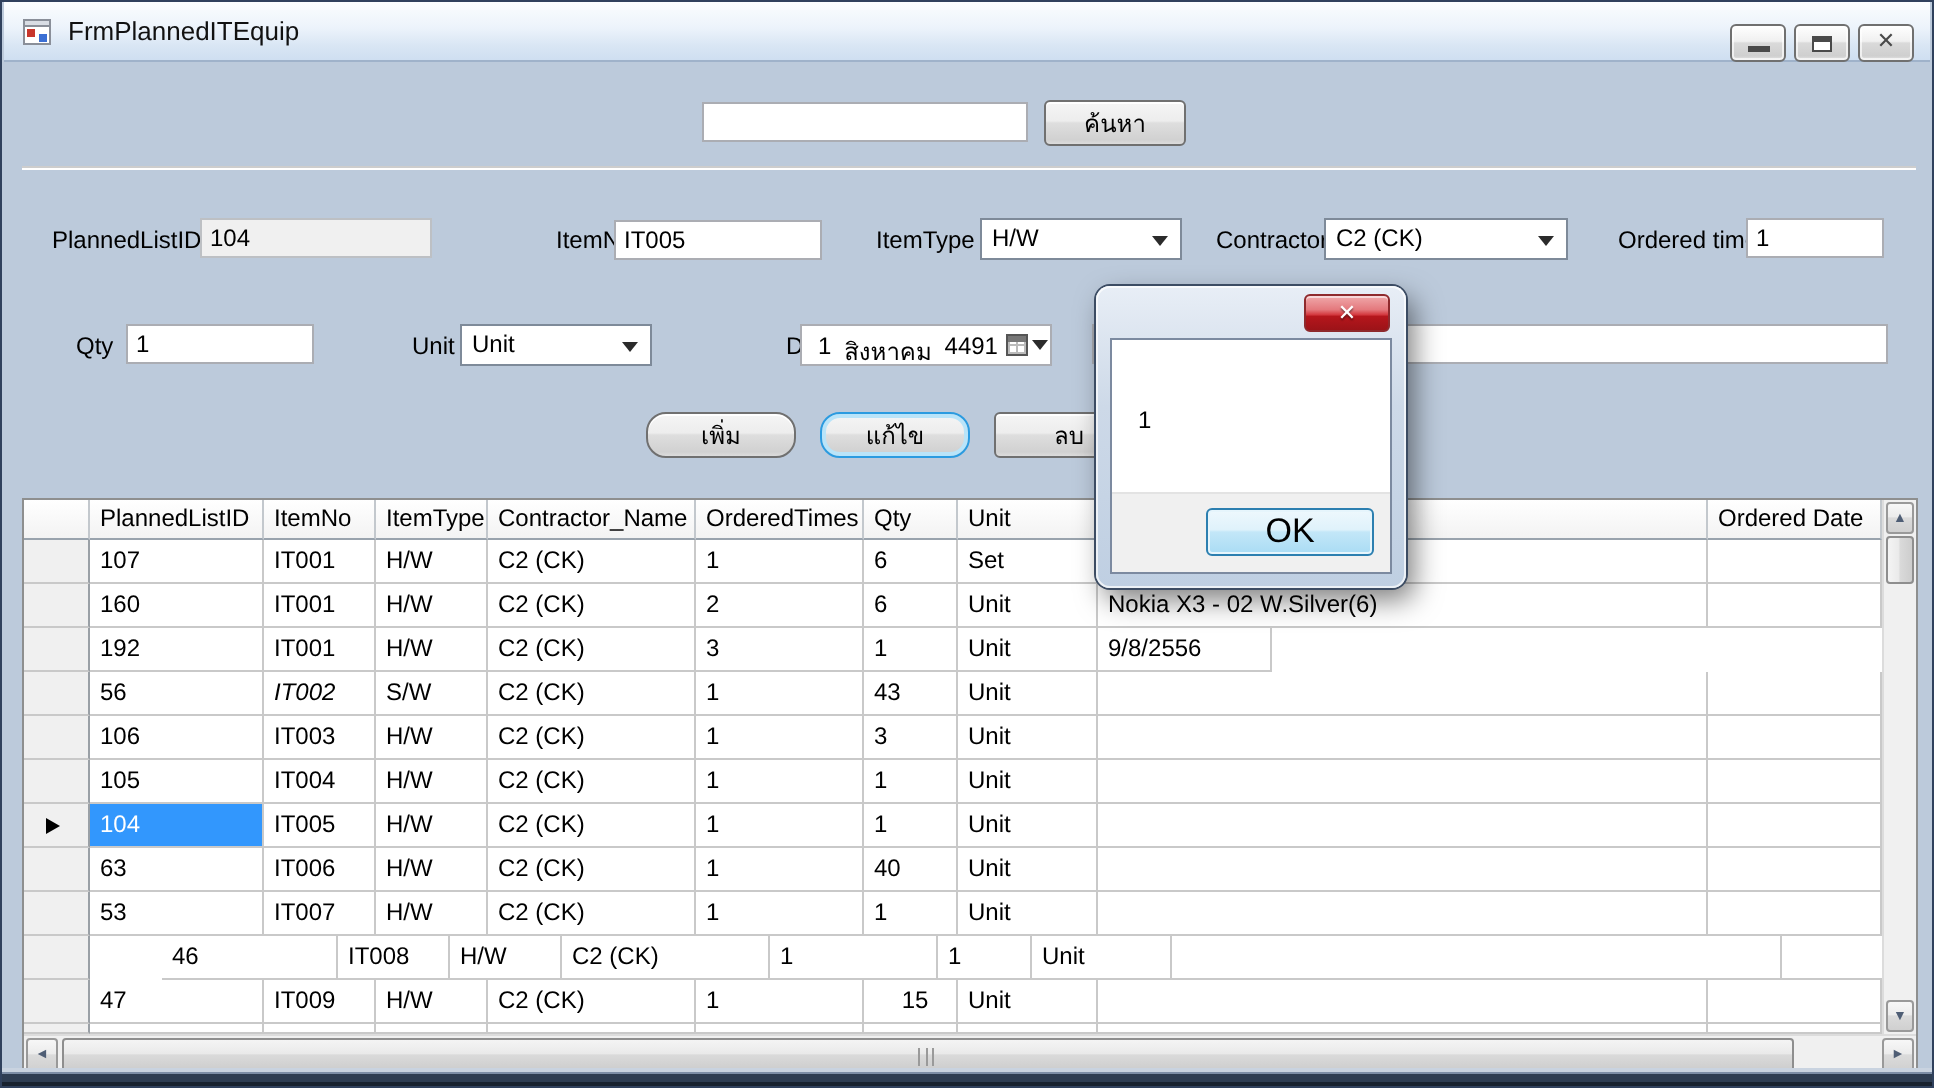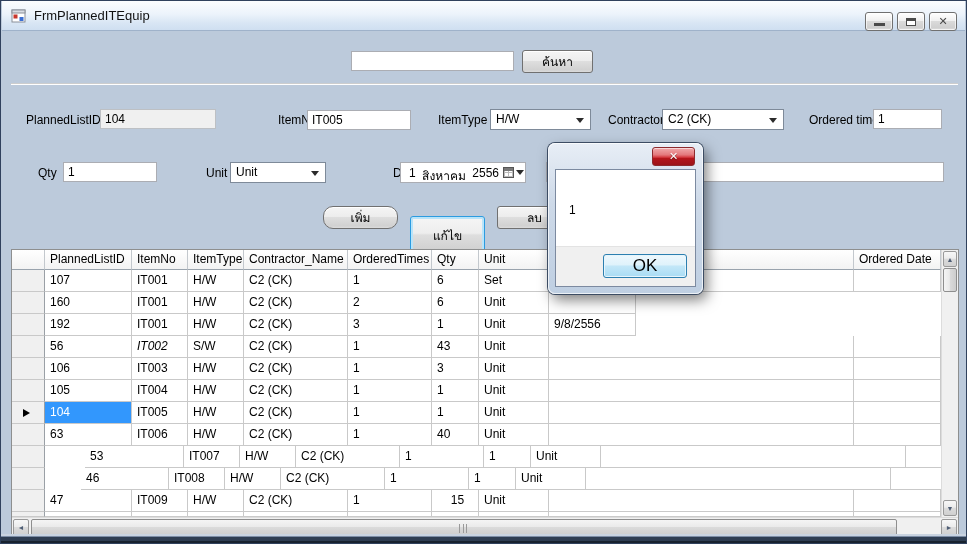--- a/index.html
+++ b/index.html
@@ -147,31 +147,31 @@
   <div class="lbl" style="left:205px; top:165px;">Unit</div>
   <div class="combo" style="left:229px; top:161px; width:96px;">
     <span>Unit</span>
     <span class="arr"></span>
   </div>
   <div class="lbl" style="left:392px; top:165px;">Date</div>
   <div class="dtp" style="left:399px; top:161px; width:126px;">
     <div class="dtp-text">
       <span>1</span>
       <span>สิงหาคม</span>
-      <span>2556</span>
+      <span>4491</span>
     </div>
     <div class="dtp-btn">
       <span class="cal-ico"></span>
       <span class="arr" style="position:static; border-top-color:#2b2b2b;"></span>
     </div>
   </div>
   <input class="tb" style="left: 545px; top: 161px; width: 398px;" value="">
 
   <div class="btn" style="left:322px; top:205px; width:75px; height:23px;border-radius:10px;">เพิ่ม</div>
-  <div class="btn focused" style="left:409px; top:215px; width:75px; height:38px;">แก้ไข</div>
+  <div class="btn focused" style="left:409px; top:205px; width:75px; height:23px;border-radius:10px;">แก้ไข</div>
   <div class="btn" style="left:496px; top:205px; width:75px; height:23px;">ลบ</div>
 
   <div class="grid">
     <div class="grid-table" id="grid-table">
         <div class="g-row g-header">
           <div class="g-cell g-sel"></div>
           <div class="g-cell" style="width: 87px;">PlannedListID</div>
           <div class="g-cell" style="width: 56px;">ItemNo</div>
           <div class="g-cell" style="width: 56px;">ItemType</div>
           <div class="g-cell" style="width: 104px;">Contractor_Name</div>
@@ -195,20 +195,21 @@
         </div>
         <div class="g-row">
           <div class="g-cell g-sel"></div>
           <div class="g-cell" style="width: 87px;">160</div>
           <div class="g-cell" style="width: 56px;">IT001</div>
           <div class="g-cell" style="width: 56px;">H/W</div>
           <div class="g-cell" style="width: 104px;">C2 (CK)</div>
           <div class="g-cell" style="width: 84px;">2</div>
           <div class="g-cell" style="width: 47px;">6</div>
           <div class="g-cell" style="width: 70px;">Unit</div>
+          <div class="g-cell" style="width: 305px;">Nokia X3 - 02 W.Silver(6)</div>
           <div class="g-cell" style="width: 87px;"></div>
         </div>
         <div class="g-row">
           <div class="g-cell g-sel"></div>
           <div class="g-cell" style="width: 87px;">192</div>
           <div class="g-cell" style="width: 56px;">IT001</div>
           <div class="g-cell" style="width: 56px;">H/W</div>
           <div class="g-cell" style="width: 104px;">C2 (CK)</div>
           <div class="g-cell" style="width: 84px;">3</div>
           <div class="g-cell" style="width: 47px;">1</div>
@@ -272,21 +273,21 @@
           <div class="g-cell" style="width: 56px;">H/W</div>
           <div class="g-cell" style="width: 104px;">C2 (CK)</div>
           <div class="g-cell" style="width: 84px;">1</div>
           <div class="g-cell" style="width: 47px;">40</div>
           <div class="g-cell" style="width: 70px;">Unit</div>
           <div class="g-cell" style="width: 305px;"></div>
           <div class="g-cell" style="width: 87px;"></div>
         </div>
         <div class="g-row">
           <div class="g-cell g-sel"></div>
-          <div class="g-cell" style="width: 99px; margin-left: 40px;">53</div>
+          <div class="g-cell" style="width: 87px;">53</div>
           <div class="g-cell" style="width: 56px;">IT007</div>
           <div class="g-cell" style="width: 56px;">H/W</div>
           <div class="g-cell" style="width: 104px;">C2 (CK)</div>
           <div class="g-cell" style="width: 84px;">1</div>
           <div class="g-cell" style="width: 47px;">1</div>
           <div class="g-cell" style="width: 70px;">Unit</div>
           <div class="g-cell" style="width: 305px;"></div>
           <div class="g-cell" style="width: 87px;"></div>
         </div>
         <div class="g-row">

